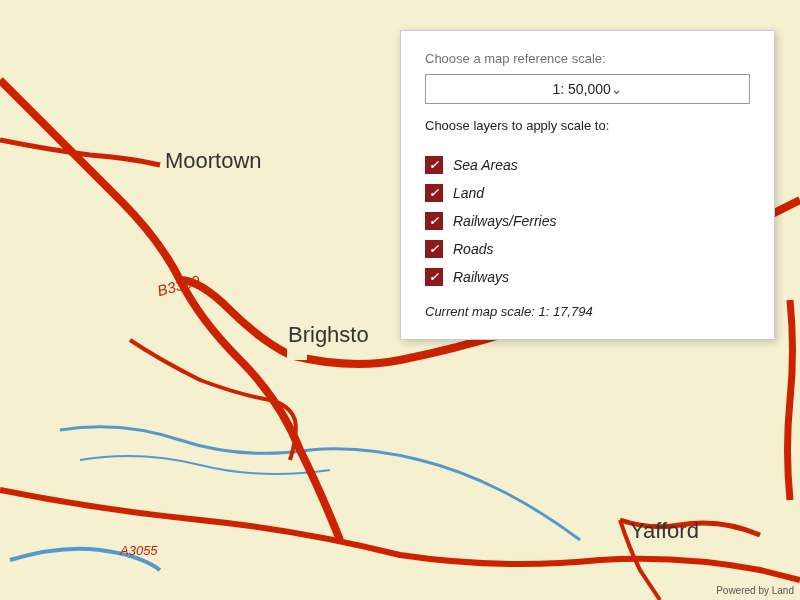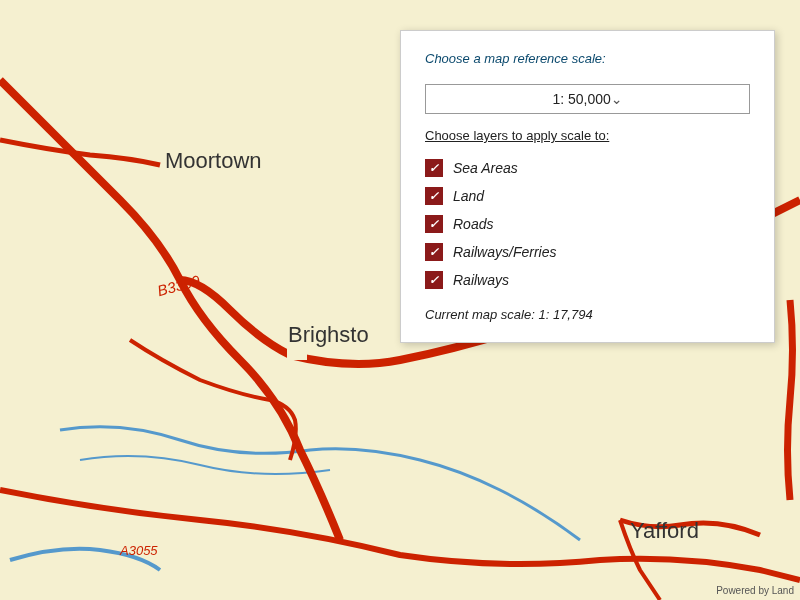--- a/index.html
+++ b/index.html
@@ -34,23 +34,22 @@
       left: 400px;
       width: 375px;
       background: #fff;
       border: 1px solid #ccc;
       box-shadow: 2px 2px 8px rgba(0,0,0,0.2);
       padding: 20px 24px 20px 24px;
     }
 
     .panel-label {
       font-size: 13px;
-      color: #0c4a6e;
-      margin-bottom: 18px;
-      font-style: italic;
+      color: #737373;
+      margin-bottom: 8px;
     }
 
     .scale-dropdown {
       width: 100%;
       display: flex;
       align-items: center;
       justify-content: center;
       border: 1px solid #999;
       padding: 6px 10px;
       font-size: 14px;
@@ -61,22 +60,21 @@
     }
 
     .scale-dropdown-arrow {
       font-size: 14px;
       color: #555;
     }
 
     .layers-label {
       font-size: 13px;
       color: #222;
-      margin-bottom: 16px;
-      text-decoration: underline;
+      margin-bottom: 23px;
     }
 
     .layer-item {
       display: flex;
       align-items: center;
       margin-bottom: 10px;
       gap: 10px;
       font-style: italic;
     }
 
@@ -175,25 +173,25 @@
   <div class="layer-item">
     <div class="checkbox-checked"></div>
     <span class="layer-name">Sea Areas</span>
   </div>
   <div class="layer-item">
     <div class="checkbox-checked"></div>
     <span class="layer-name">Land</span>
   </div>
   <div class="layer-item">
     <div class="checkbox-checked"></div>
+    <span class="layer-name">Railways/Ferries</span>
+  </div>
+  <div class="layer-item">
+    <div class="checkbox-checked"></div>
     <span class="layer-name">Roads</span>
-  </div>
-  <div class="layer-item">
-    <div class="checkbox-checked"></div>
-    <span class="layer-name">Railways/Ferries</span>
   </div>
   <div class="layer-item">
     <div class="checkbox-checked"></div>
     <span class="layer-name">Railways</span>
   </div>
 
   <div class="current-scale">
     <span>Current map scale:</span>
     <span>1: 17,794</span>
   </div>

